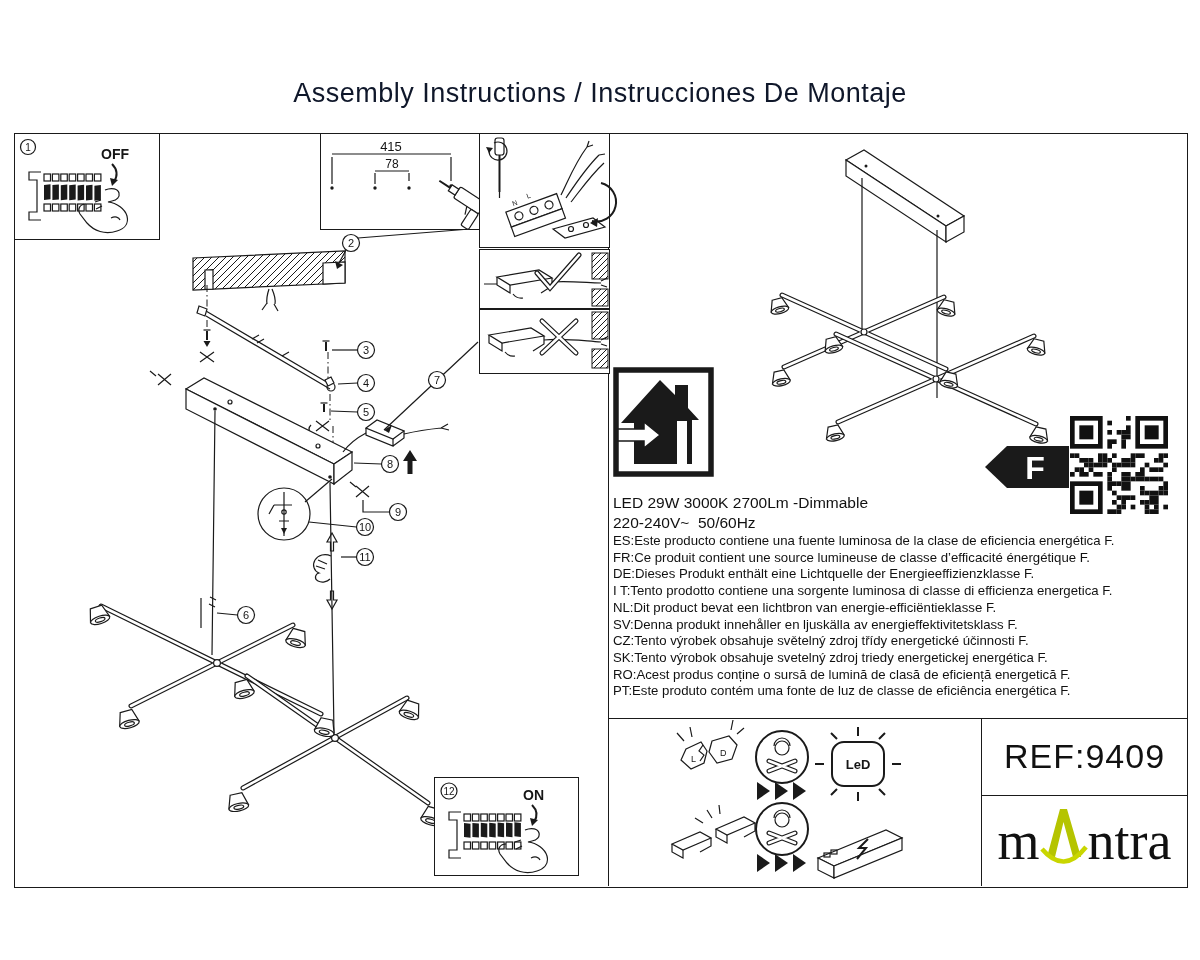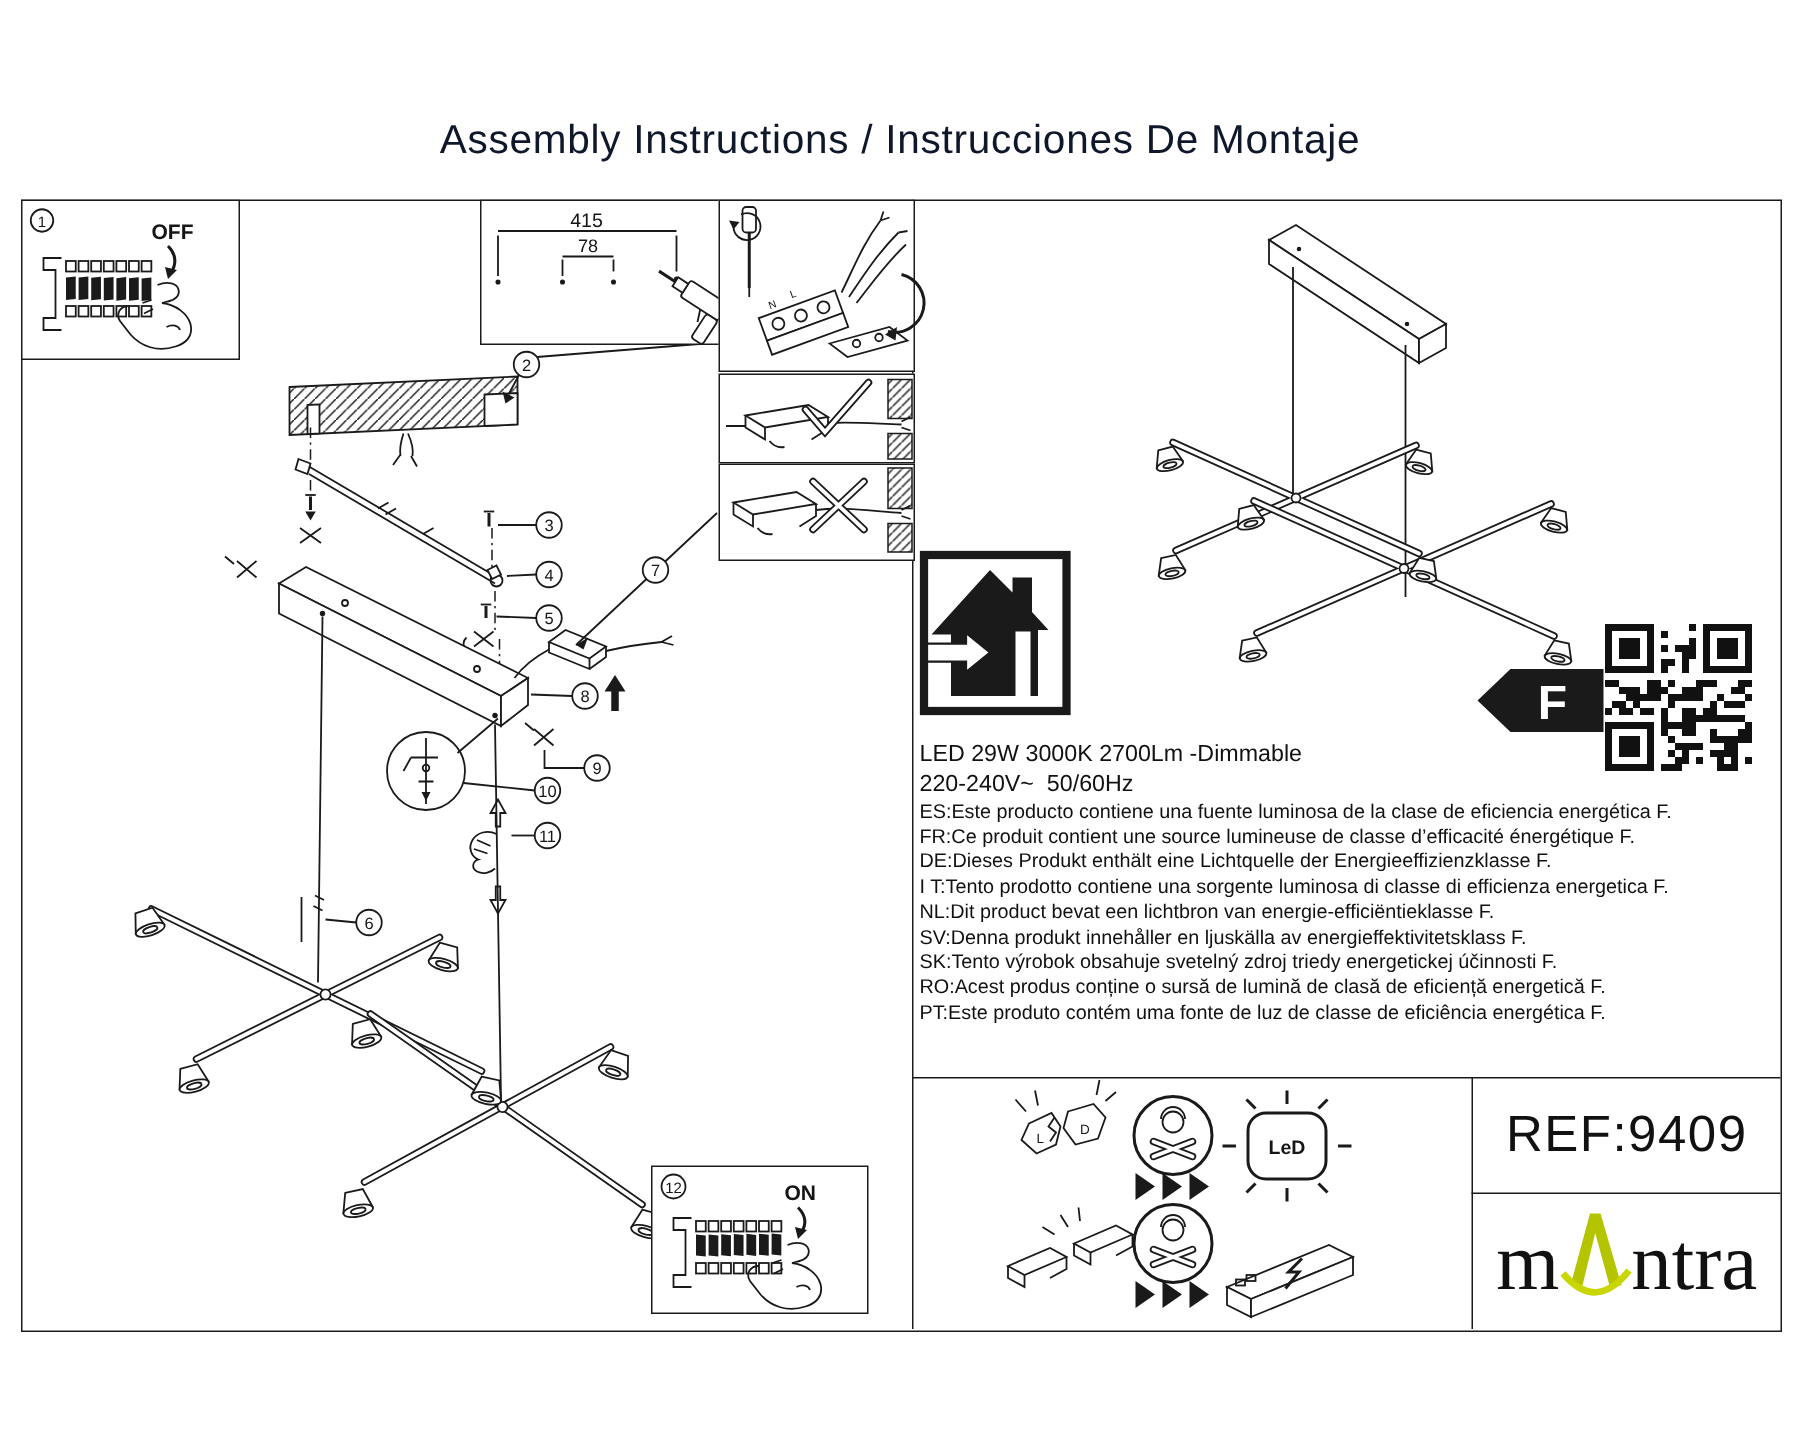--- a/index.html
+++ b/index.html
@@ -583,21 +583,22 @@
   <div class="specs">
     <div class="spec-big">LED 29W 3000K 2700Lm -Dimmable</div>
     <div class="spec-big">220-240V~  50/60Hz</div>
     <div>
         <div class="lang-line">ES:Este producto contiene una fuente luminosa de la clase de eficiencia energética F.</div>
         <div class="lang-line">FR:Ce produit contient une source lumineuse de classe d’efficacité énergétique F.</div>
         <div class="lang-line">DE:Dieses Produkt enthält eine Lichtquelle der Energieeffizienzklasse F.</div>
         <div class="lang-line">I T:Tento prodotto contiene una sorgente luminosa di classe di efficienza energetica F.</div>
         <div class="lang-line">NL:Dit product bevat een lichtbron van energie-efficiëntieklasse F.</div>
         <div class="lang-line">SV:Denna produkt innehåller en ljuskälla av energieffektivitetsklass F.</div>
-        <div class="lang-line">SK:Tento výrobok obsahuje svetelný zdroj triedy energetickej účinnosti F.</div>
+        <div class="lang-line">CZ:Tento výrobek obsahuje světelný zdroj třídy energetické účinnosti F.</div>
+        <div class="lang-line">SK:Tento výrobok obsahuje svetelný zdroj triedy energetickej energética F.</div>
         <div class="lang-line">RO:Acest produs conține o sursă de lumină de clasă de eficiență energetică F.</div>
         <div class="lang-line">PT:Este produto contém uma fonte de luz de classe de eficiência energética F.</div>
       </div>
   </div>
 
   <svg class="abs" style="left:610px;top:719px;" width="371" height="166" viewBox="610 719 371 166">
 
     <g>
       <path class="k" d="M684,741 l-7,-8 M692,737 l-2,-10 M737,734 l7,-6 M731,730 l2,-10"></path>
       <polygon class="wf" points="686,749 701,742 707,751 704,763 691,769 681,760"></polygon>

